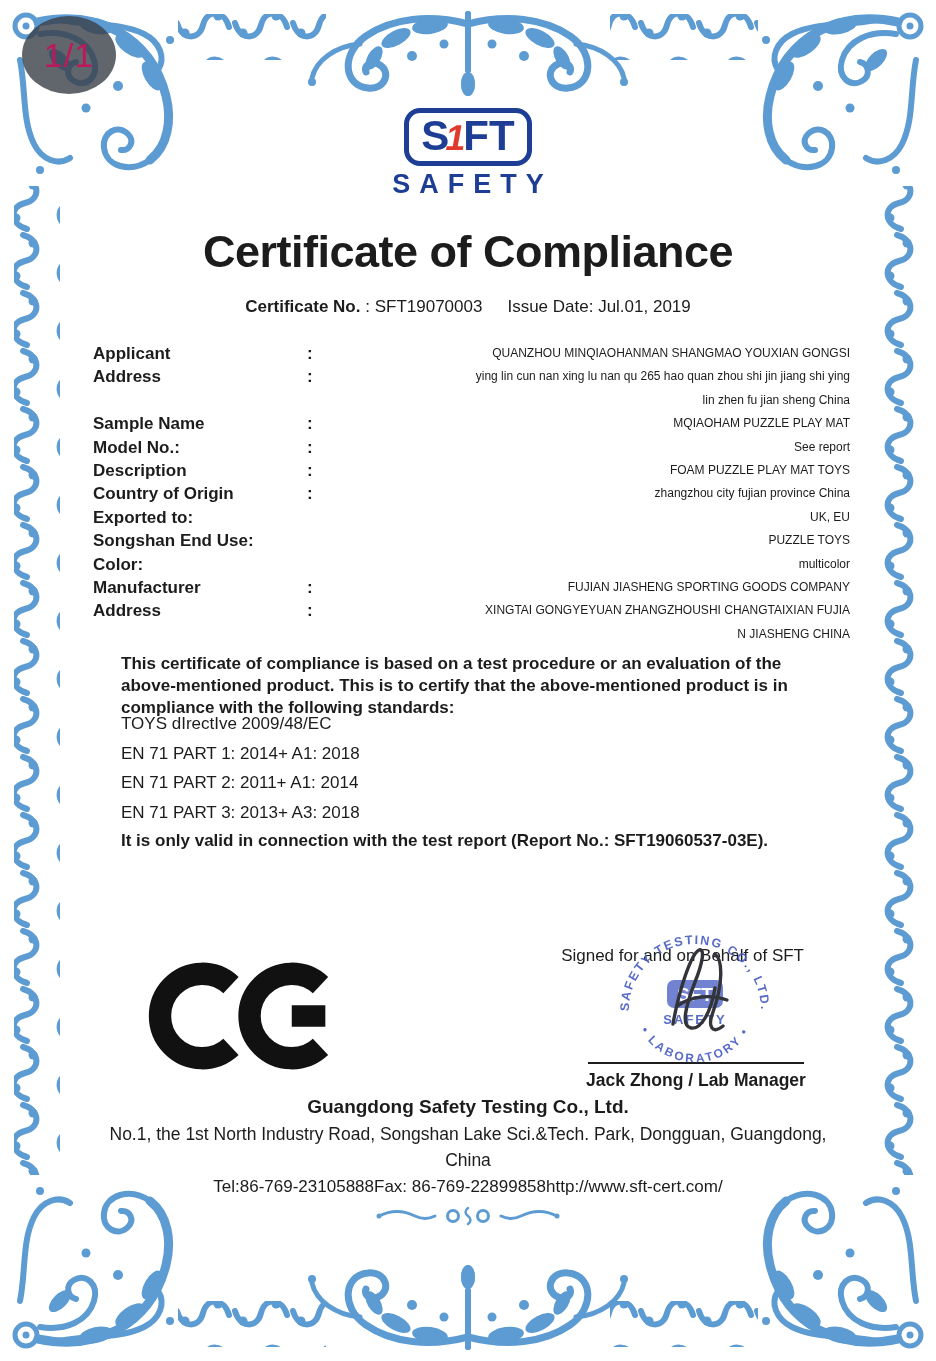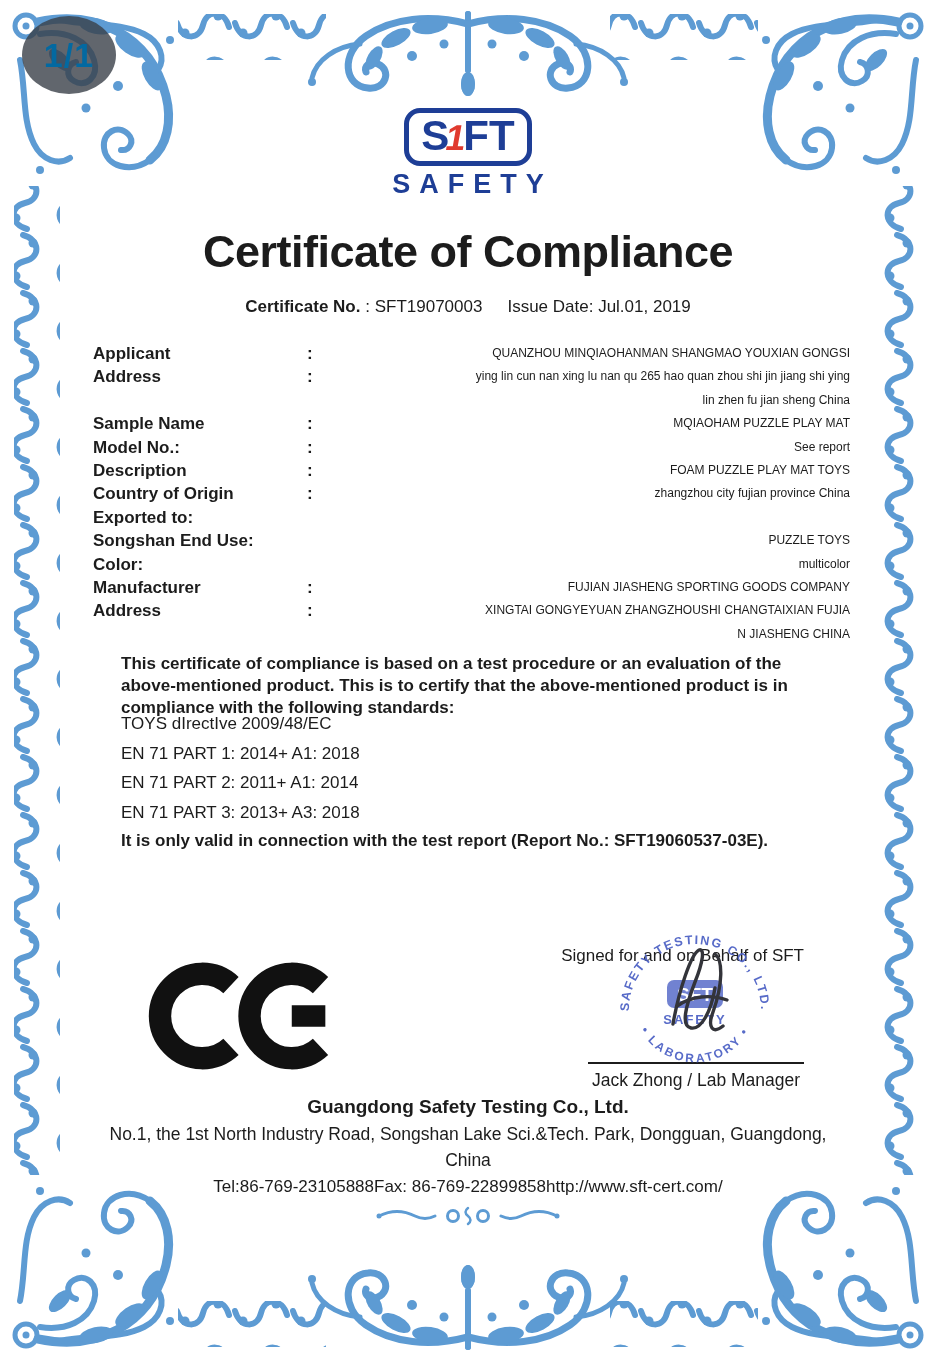--- a/index.html
+++ b/index.html
@@ -1,21 +1,21 @@
 <!DOCTYPE html>
 <html><head>
 <meta charset="utf-8">
 <style>
   * { margin:0; padding:0; box-sizing:border-box; }
   body { background:#e8e8e8; font-family:"Liberation Sans", sans-serif; }
   .page { position:relative; width:936px; height:1361px; background:#fff; overflow:hidden; color:#1c1c1c; }
   .border-svg { position:absolute; inset:0; z-index:0; pointer-events:none; }
 
   .badge { position:absolute; left:22px; top:16px; width:94px; height:78px; border-radius:50%;
-           background:rgba(58,64,72,.80); color:#0369a1; font-size:34px; font-weight:700;
+           background:rgba(58,64,72,.80); color:#be185d; font-size:34px; font-weight:400;
            display:flex; align-items:center; justify-content:center; z-index:5; letter-spacing:1px; }
 
   .logo { position:absolute; top:108px; left:0; width:100%; text-align:center; z-index:2; }
   .logo-box { display:inline-flex; align-items:center; justify-content:center;
               border:5px solid #1e3e96; border-radius:16px; padding:1px 12px 3px 12px; }
   .logo-box .l { font-size:42px; font-weight:800; color:#1e3e96; letter-spacing:0px; line-height:1.05; }
   .logo-box .one { color:#e03a2f; font-size:36px; margin:0 -3px; transform:skewX(-10deg); position:relative; top:2px; }
   .logo-word { margin-top:3px; font-size:27px; font-weight:800; color:#1e3e96; letter-spacing:9px; text-indent:9px; }
 
   .title { position:absolute; top:226px; left:0; width:100%; text-align:center;
@@ -35,21 +35,21 @@
                font-size:17px; line-height:22px; white-space:pre-line; z-index:2; }
   .standards { position:absolute; left:121px; right:110px; top:714px; z-index:2; }
   .std-line { font-weight:400; font-size:17px; margin-bottom:9.5px; }
   .validity { font-weight:700; font-size:17px; margin-top:-1px; }
 
   .ce-mark { position:absolute; left:148px; top:952px; z-index:2; }
 
   .signedfor { position:absolute; right:132px; top:946px; font-size:17px; z-index:1; }
   .stamp { position:absolute; left:615px; top:924px; z-index:3; }
   .sigline { position:absolute; left:588px; top:1062px; width:216px; border-top:2px solid #1c1c1c; z-index:1; }
-  .signatory { position:absolute; left:556px; top:1070px; width:280px; text-align:center; font-size:17.5px; z-index:1; }
+  .signatory { position:absolute; left:556px; top:1070px; width:280px; text-align:center; font-size:17.5px; z-index:1;font-weight:bold; }
 
   .footer-company { position:absolute; top:1096px; left:0; width:100%; text-align:center;
                     font-size:19px; font-weight:700; z-index:2; }
   .footer-addr1 { position:absolute; top:1124px; left:0; width:100%; text-align:center; font-size:17.5px; z-index:2; }
   .footer-addr2 { position:absolute; top:1150px; left:0; width:100%; text-align:center; font-size:17.5px; z-index:2; }
   .footer-contact { position:absolute; top:1177px; left:0; width:100%; display:flex; justify-content:center;
                     font-size:17px; z-index:2; }
   .divider { position:absolute; top:1204px; left:0; width:100%; text-align:center; z-index:2; }
 </style>
 </head>
@@ -175,20 +175,21 @@
         <div class="fval">FOAM PUZZLE PLAY MAT TOYS</div>
     </div>
     <div class="frow">
       <div class="flabel">Country of Origin</div>
         <div class="fsep">:</div>
         <div class="fval">zhangzhou city fujian province China</div>
     </div>
     <div class="frow">
       <div class="flabel">Exported to:</div>
         <div class="fsep"></div>
+        <div class="fval">UK, EU</div>
     </div>
     <div class="frow">
       <div class="flabel">Songshan End Use:</div>
         <div class="fsep"></div>
         <div class="fval">PUZZLE TOYS</div>
     </div>
     <div class="frow">
       <div class="flabel">Color:</div>
         <div class="fsep"></div>
         <div class="fval">multicolor</div>

